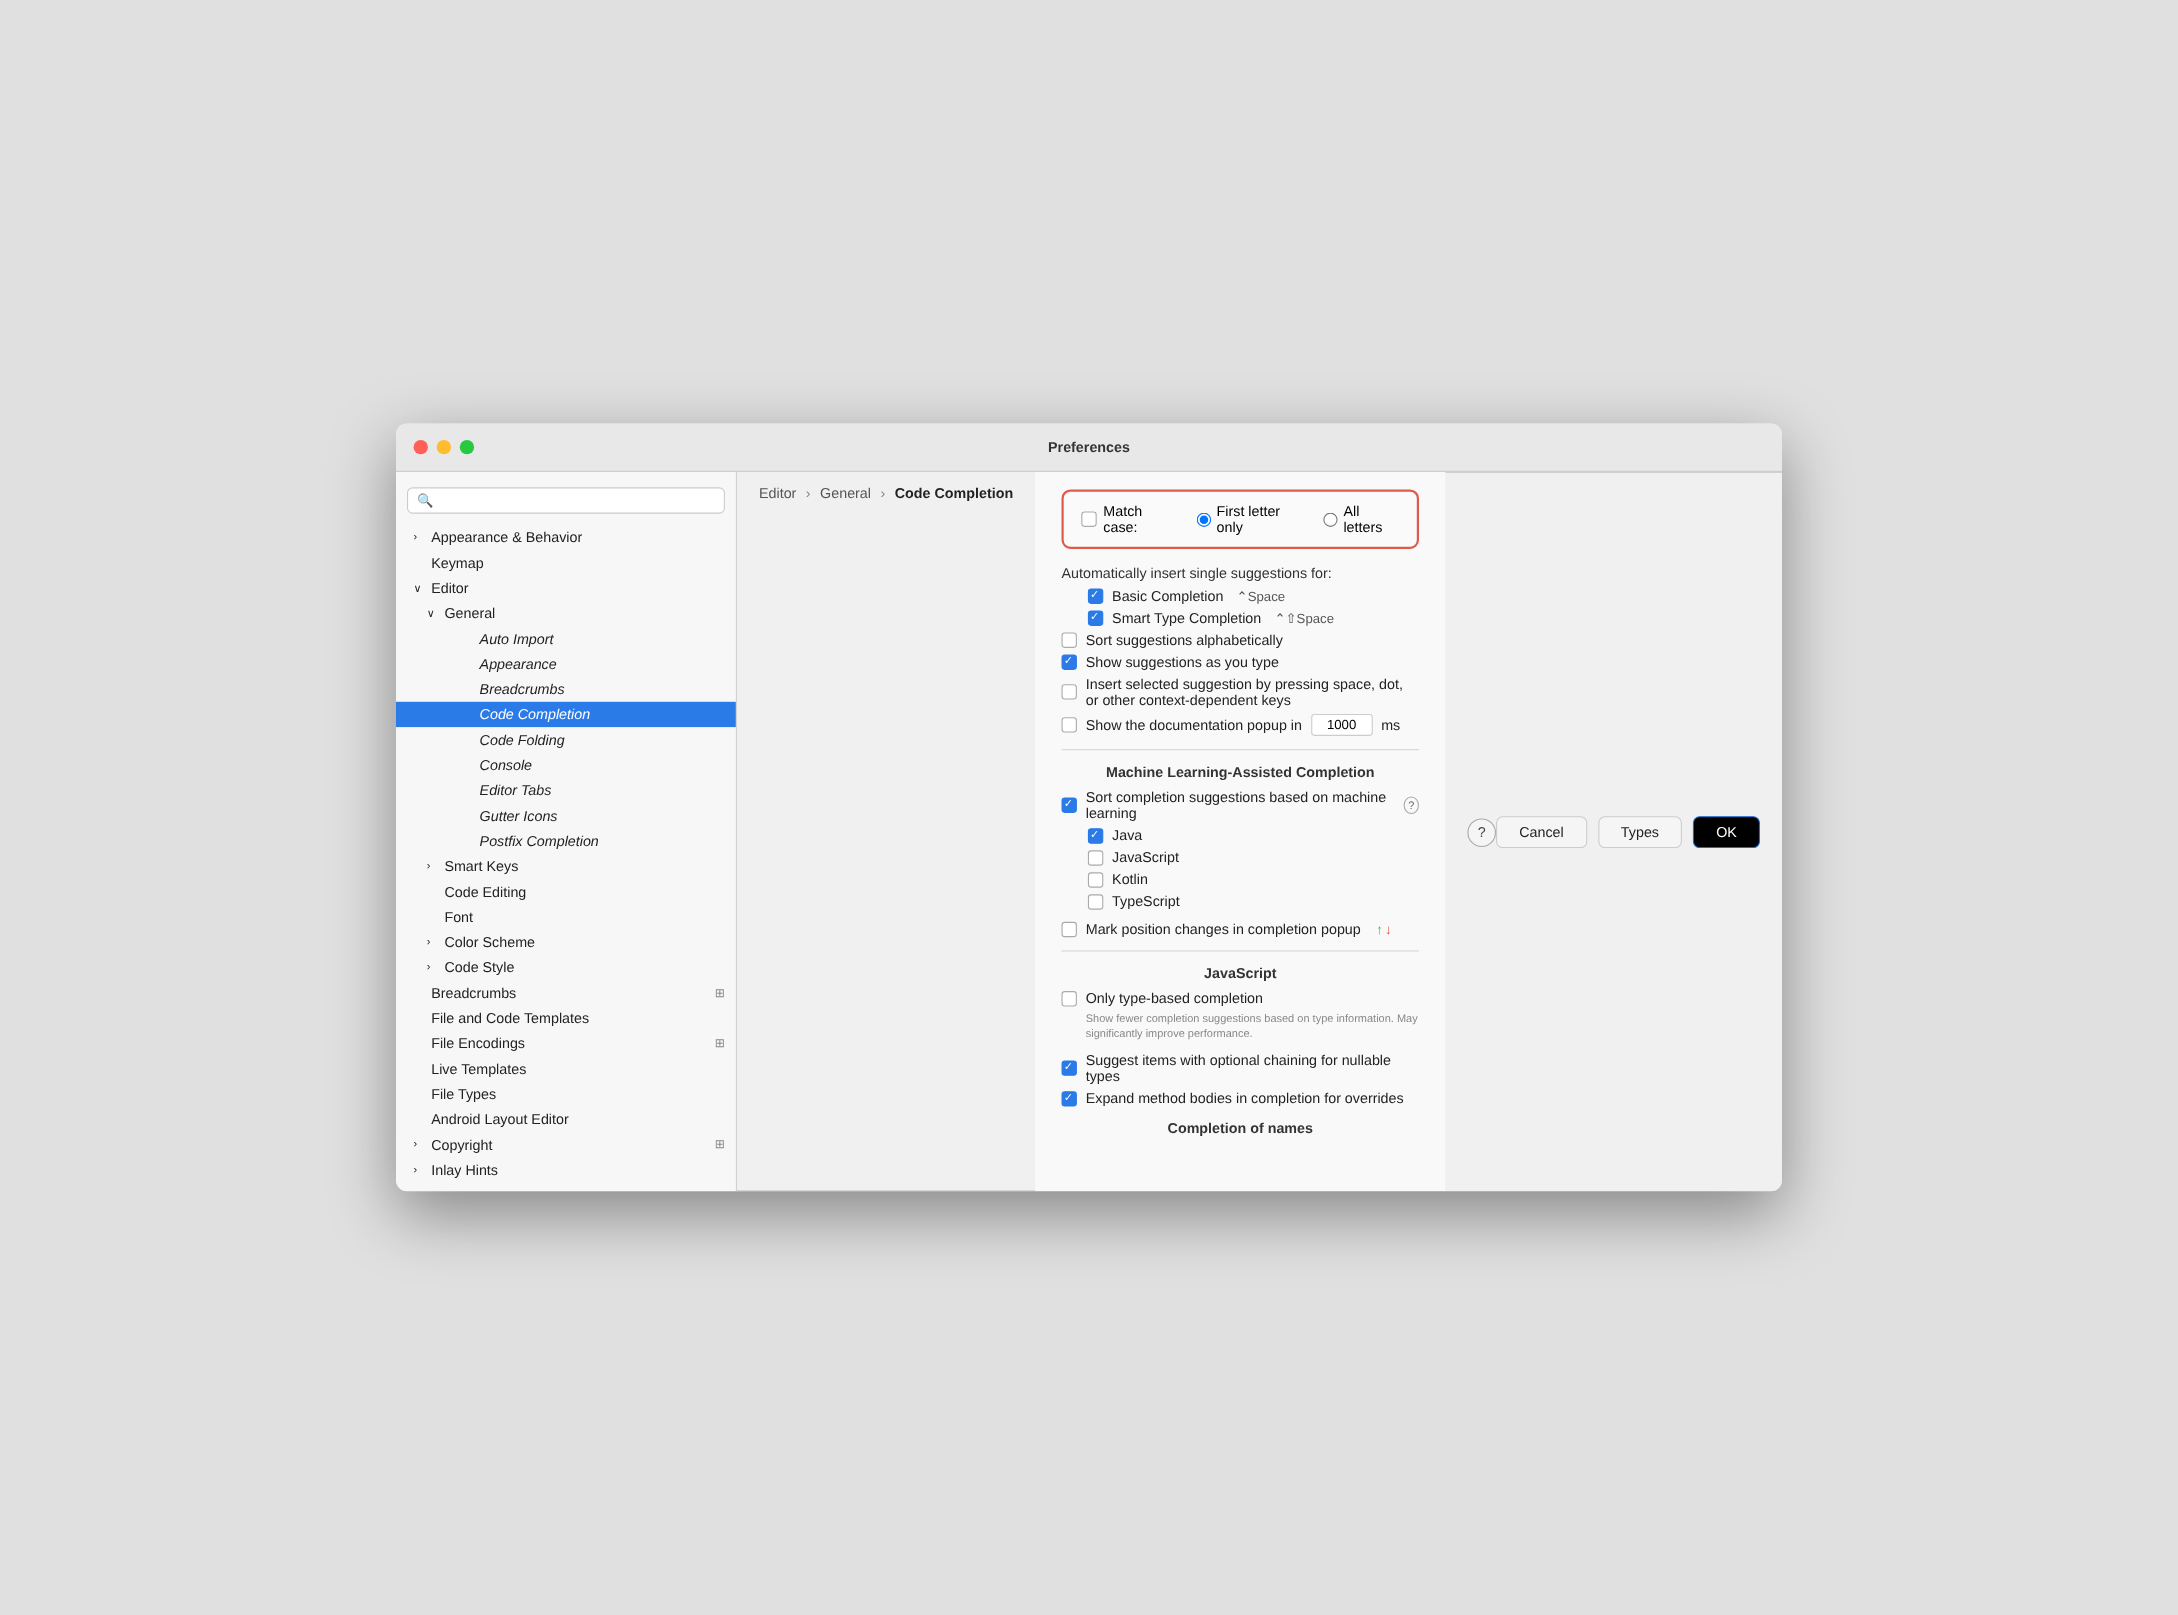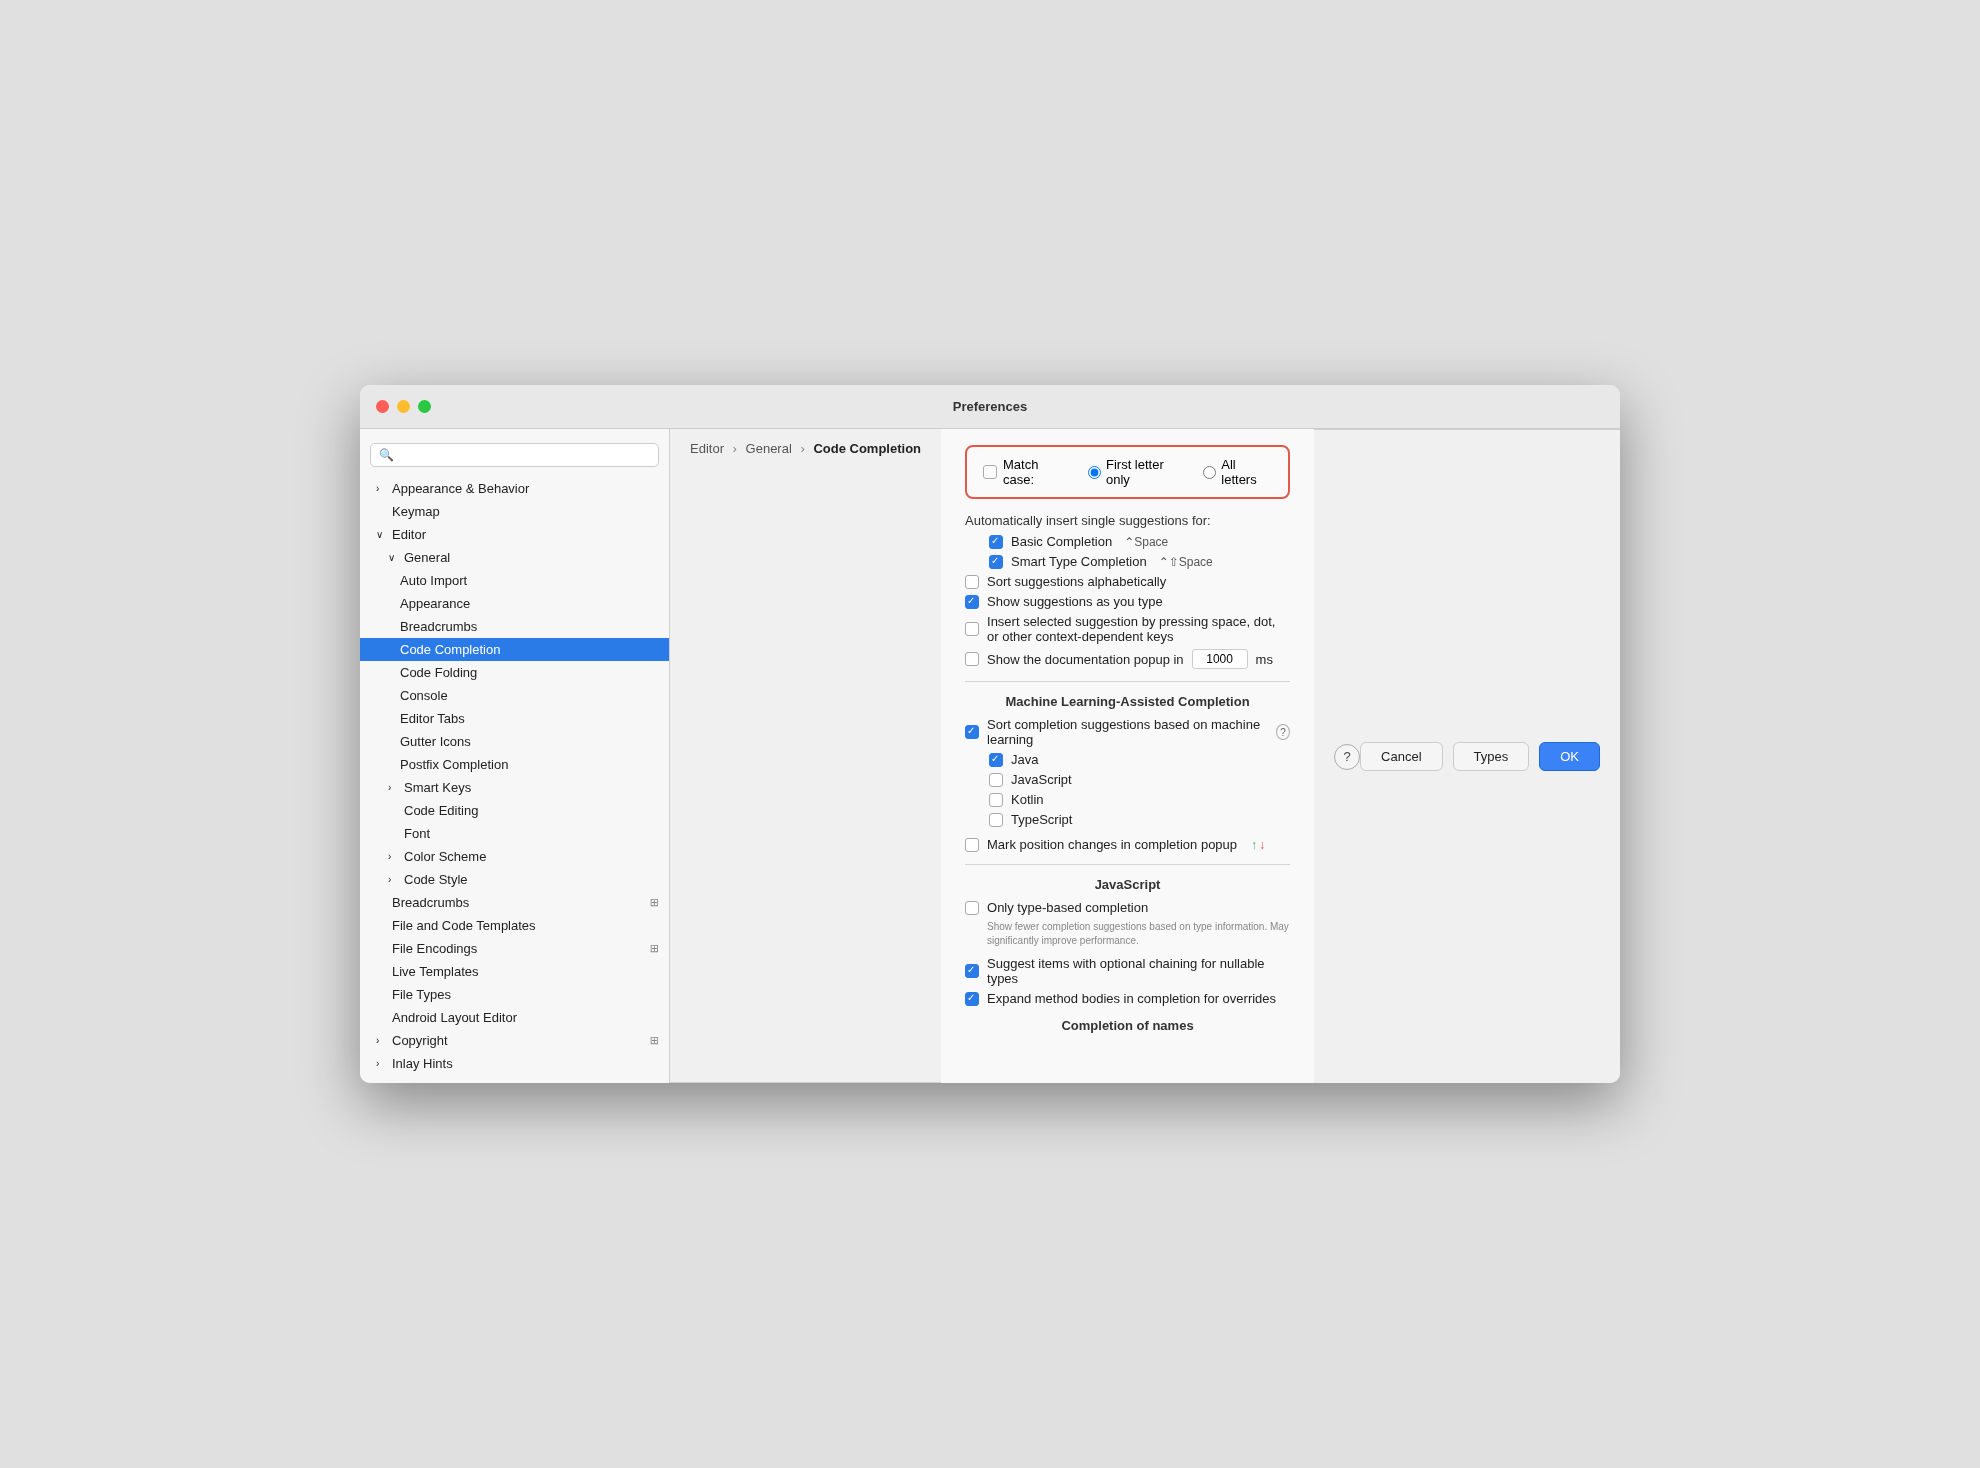--- a/index.html
+++ b/index.html
@@ -100,21 +100,21 @@
     .sidebar-item.selected {
       background: #2a7ae8;
       color: #fff;
     }
     .sidebar-item .chevron {
       font-size: 10px;
       width: 12px;
       display: inline-block;
     }
     .sidebar-item.indent1 { padding-left: 28px; }
-    .sidebar-item.indent2 { padding-left: 24px; }
+    .sidebar-item.indent2 { padding-left: 60px; font-style: italic; }
     .sidebar-badge {
       margin-left: auto;
       color: #888;
       font-size: 11px;
     }
     .main-panel {
       flex: 1;
       display: flex;
       flex-direction: row;
       overflow: hidden;
@@ -270,21 +270,21 @@
     .btn {
       padding: 6px 20px;
       border-radius: 6px;
       font-size: 13px;
       cursor: pointer;
       border: 1px solid #ccc;
       background: #f5f5f5;
       color: #222;
     }
     .btn-primary {
-      background: #3b82f6;
+      background: #000000;
       color: #fff;
       border-color: #1a6ad8;
     }
     .question-btn {
       width: 26px; height: 26px;
       border-radius: 50%;
       border: 1px solid #aaa;
       background: #f5f5f5;
       font-size: 13px;
       cursor: pointer;

